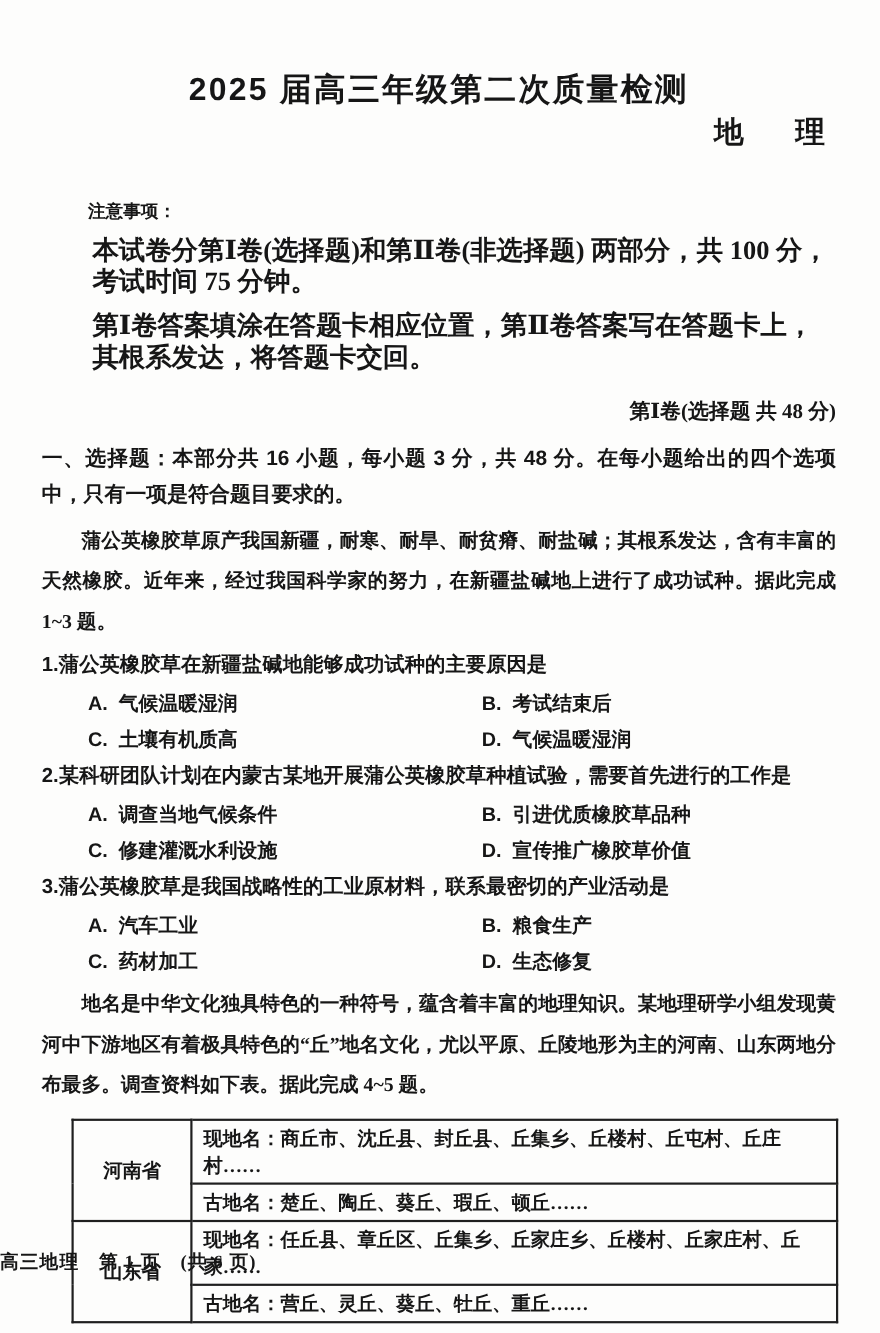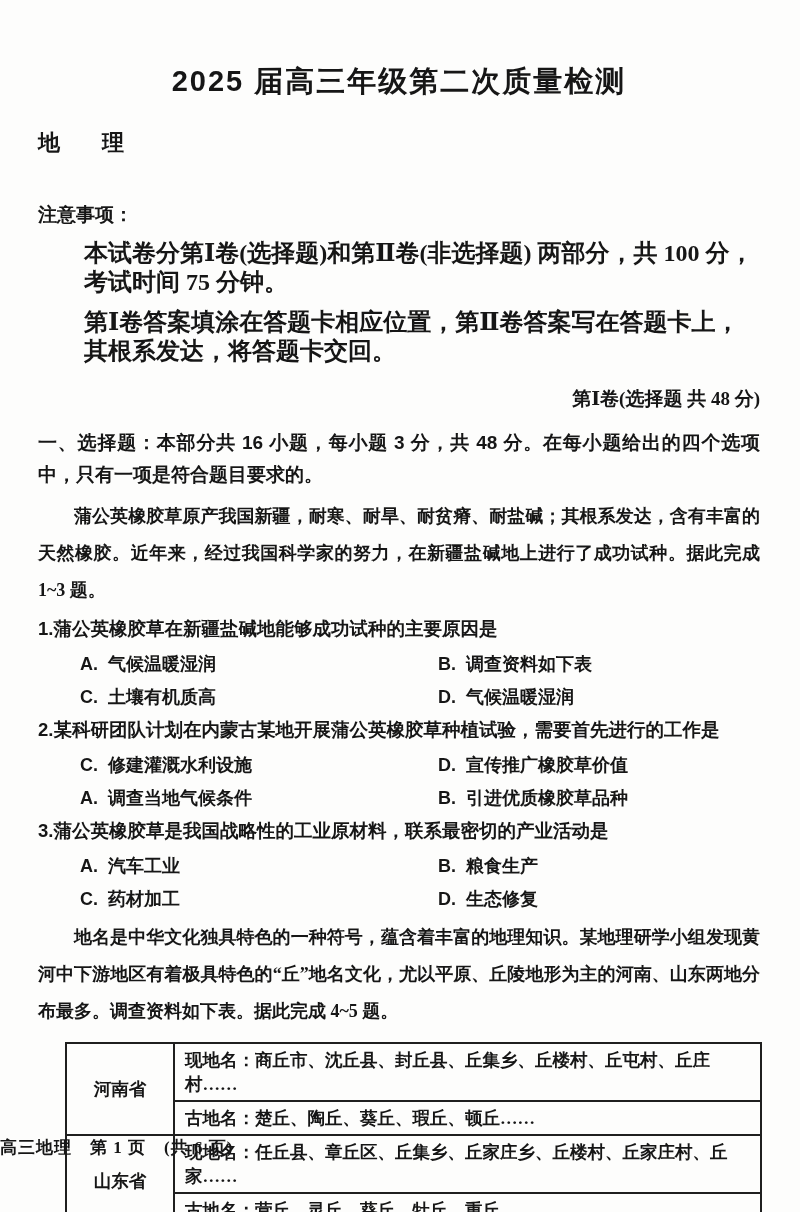--- a/index.html
+++ b/index.html
@@ -21,32 +21,33 @@
   }
   .exam-title{
     text-align:center;
     font-family:var(--sans);
     font-weight:bold;
     font-size:29px;
     letter-spacing:2px;
     margin-top:12px;
   }
   .exam-subject{
-    text-align:left;
-    font-family:var(--sans);
-    font-weight:bold;
-    font-size:22px;
+    text-align:right;
+    font-family:var(--sans);
+    font-weight:bold;
+    font-size:27px;
     letter-spacing:10px;
-    margin-top:26px;
+    margin-top:0;
   }
   .notice-heading{
     margin-top:44px;
     font-family:var(--sans);
     font-weight:bold;
-    font-size:19px;
+    font-size:16px;
+    margin-left:42px;
   }
   .notice-line{
     margin:11px 0 0 46px;
     font-size:24px;
     font-weight:600;
     line-height:29px;
   }
   .part-header{
     text-align:right;
     font-weight:bold;
@@ -132,38 +133,38 @@
 
   <div class="part-header">第Ⅰ卷(选择题 共 48 分)</div>
   <p class="section-intro">一、选择题：本部分共 16 小题，每小题 3 分，共 48 分。在每小题给出的四个选项中，只有一项是符合题目要求的。</p>
 
   <p class="passage">蒲公英橡胶草原产我国新疆，耐寒、耐旱、耐贫瘠、耐盐碱；其根系发达，含有丰富的天然橡胶。近年来，经过我国科学家的努力，在新疆盐碱地上进行了成功试种。据此完成 1~3 题。</p>
 
   <div class="question">
     <p class="stem"><span class="qnum">1.</span><span>蒲公英橡胶草在新疆盐碱地能够成功试种的主要原因是</span></p>
     <div class="opt-row">
       <span class="opt"><span class="opt-label">A.</span><span>气候温暖湿润</span></span>
-      <span class="opt"><span class="opt-label">B.</span><span>调查资料如下表</span></span>
+      <span class="opt"><span class="opt-label">B.</span><span>考试结束后</span></span>
     </div>
     <div class="opt-row">
       <span class="opt"><span class="opt-label">C.</span><span>土壤有机质高</span></span>
       <span class="opt"><span class="opt-label">D.</span><span>气候温暖湿润</span></span>
     </div>
   </div>
 
   <div class="question">
     <p class="stem"><span class="qnum">2.</span><span>某科研团队计划在内蒙古某地开展蒲公英橡胶草种植试验，需要首先进行的工作是</span></p>
     <div class="opt-row">
+      <span class="opt"><span class="opt-label">A.</span><span>调查当地气候条件</span></span>
+      <span class="opt"><span class="opt-label">B.</span><span>引进优质橡胶草品种</span></span>
+    </div>
+    <div class="opt-row">
       <span class="opt"><span class="opt-label">C.</span><span>修建灌溉水利设施</span></span>
       <span class="opt"><span class="opt-label">D.</span><span>宣传推广橡胶草价值</span></span>
     </div>
-    <div class="opt-row">
-      <span class="opt"><span class="opt-label">A.</span><span>调查当地气候条件</span></span>
-      <span class="opt"><span class="opt-label">B.</span><span>引进优质橡胶草品种</span></span>
-    </div>
   </div>
 
   <div class="question">
     <p class="stem"><span class="qnum">3.</span><span>蒲公英橡胶草是我国战略性的工业原材料，联系最密切的产业活动是</span></p>
     <div class="opt-row">
       <span class="opt"><span class="opt-label">A.</span><span>汽车工业</span></span>
       <span class="opt"><span class="opt-label">B.</span><span>粮食生产</span></span>
     </div>
     <div class="opt-row">
       <span class="opt"><span class="opt-label">C.</span><span>药材加工</span></span>

